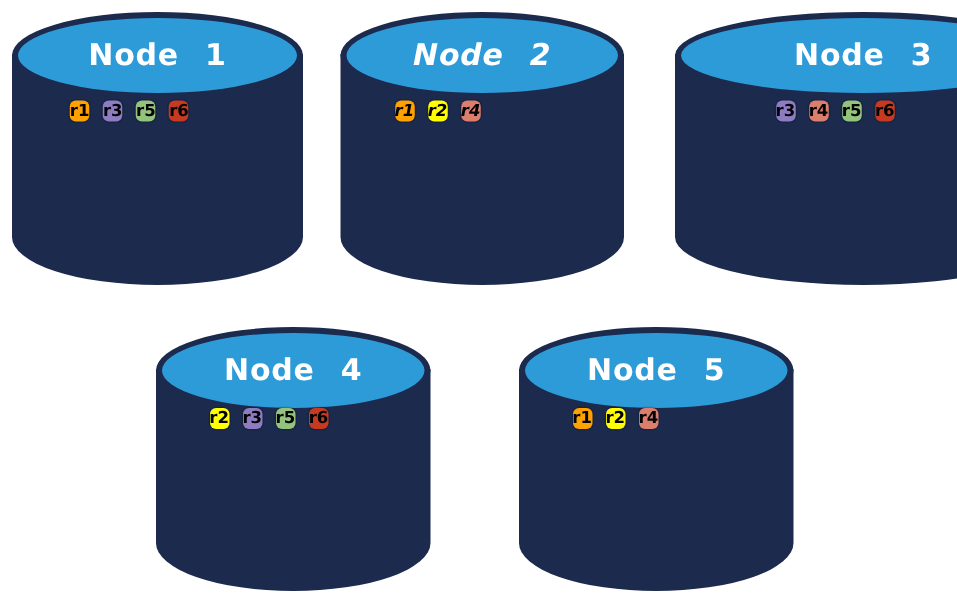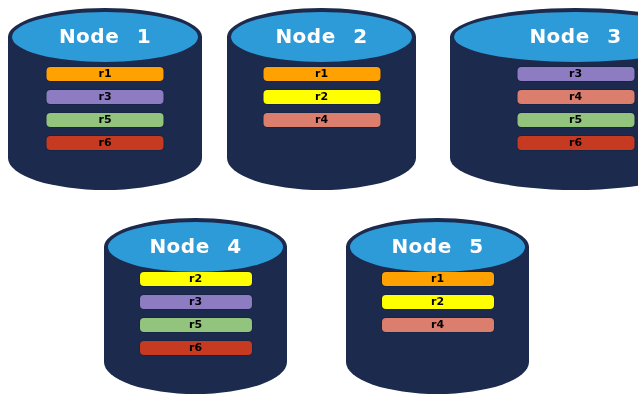--- a/index.html
+++ b/index.html
@@ -39,21 +39,21 @@
     word-spacing: 0.5em;
     margin-top: -2px;
   }
   .bars {
     position: absolute;
     left: 50%;
     transform: translateX(-50%);
     top: 59px;
     width: 117px;
     display: flex;
-    flex-direction: column;
+    flex-direction: row;
     gap: 9px;
   }
   .row2 .bars { top: 54px; width: 112px; }
   .bar {
     height: 14px;
     border-radius: 4px;
     display: flex;
     align-items: center;
     justify-content: center;
     color: var(--bar-label, #000000);
@@ -74,21 +74,21 @@
       <span class="node-label">Node 1</span>
     </div>
     <div class="bars">
       <div class="bar" style="background: rgb(255, 161, 0);">r1</div>
       <div class="bar" style="background: rgb(142, 124, 195);">r3</div>
       <div class="bar" style="background: rgb(147, 196, 125);">r5</div>
       <div class="bar" style="background: rgb(197, 58, 33);">r6</div>
     </div>
   </div>
 
-  <div class="node row1" style="left:227px; top:8px; width:189px; height:182px;">
+  <div class="node row1" style="left:227px; top:8px; width:189px; height:182px;font-style:italic;">
     <div class="cyl-body"></div>
     <div class="cyl-top">
       <span class="node-label">Node 2</span>
     </div>
     <div class="bars">
       <div class="bar" style="background: rgb(255, 161, 0);">r1</div>
       <div class="bar" style="background: rgb(255, 255, 0);">r2</div>
       <div class="bar" style="background: rgb(219, 126, 110);">r4</div>
     </div>
   </div>

